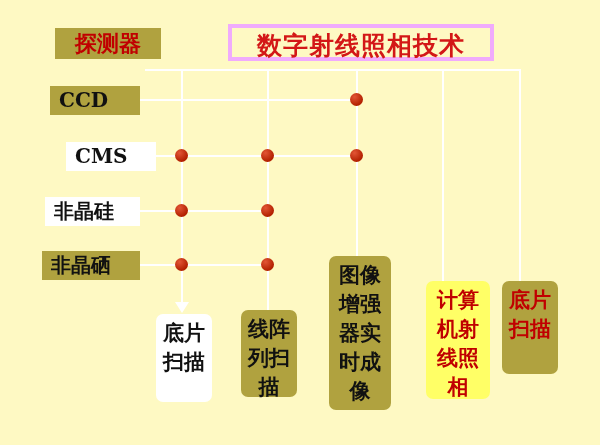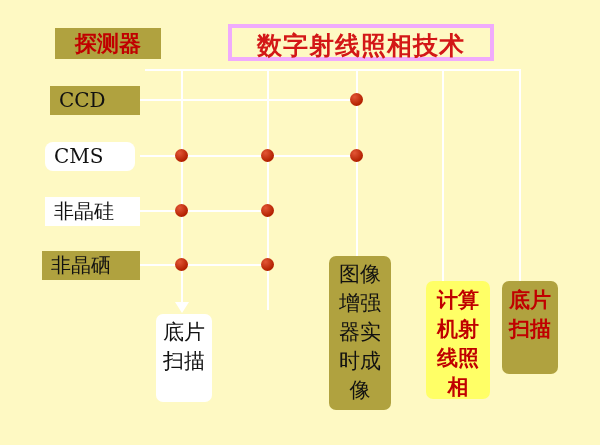--- a/index.html
+++ b/index.html
@@ -1,38 +1,38 @@
 <!DOCTYPE html>
 <html><head>
 <meta charset="utf-8">
 <style>
   html,body { margin:0; padding:0; }
   .slide {
     position:relative; width:600px; height:445px;
     background:#fef9c3; overflow:hidden;
     font-family:"DejaVu Serif","Liberation Serif",serif;
   }
-  .box { position:absolute; box-sizing:border-box; word-break:break-all; }
+  .box { position:absolute; box-sizing:border-box; word-break:break-all;font-weight:bold; }
   .olive  { background:#B0A23F; }
   .whitebg{ background:#FFFFFF; }
   .yellow { background:#FFFF66; }
   .black-text { color:#111111; }
   .red-text   { color:#C00000; font-weight:bold; }
   .title-box {
     left:228px; top:24px; width:266px; height:37px;
     border:4px solid #f0abfc; color:#D31717; font-weight:bold;
     font-size:25px; line-height:35px; text-align:center; letter-spacing:1px;
   }
   .detector-header {
     left:55px; top:28px; width:106px; height:31px;
     font-size:22px; line-height:31px; text-align:center;
   }
   .det { height:29px; font-size:20px; line-height:29px; padding-left:9px; }
   .det-ccd { left:50px; top:86px;  width:90px; }
-  .det-cms { left:45px; top:142px; width:90px;border-radius:8px; }
+  .det-cms { left:66px; top:142px; width:90px; }
   .det-si  { left:45px; top:197px; width:95px; }
   .det-se  { left:42px; top:251px; width:98px; }
   .tech { text-align:center; font-size:21px; line-height:29px; padding:4px 5px 0 5px;border-radius:7px; }
   .tech-flat  { left:156px; top:314px; width:56px; height:88px; }
   .tech-line  { left:241px; top:310px; width:56px; height:87px; }
   .tech-inten { left:329px; top:256px; width:62px; height:154px; }
   .tech-cr    { left:426px; top:281px; width:64px; height:118px; }
   .tech-film  { left:502px; top:281px; width:56px; height:93px; }
   .hline, .vline { position:absolute; background:#FFFFFF; }
   .hline { height:2px; }
@@ -85,17 +85,18 @@
   <div class="dot" style="left:261px; top:204px;"></div>
   <div class="dot" style="left:175px; top:258px;"></div>
   <div class="dot" style="left:261px; top:258px;"></div>
 
   <div class="box det det-ccd olive black-text">CCD</div>
   <div class="box det det-cms whitebg black-text">CMS</div>
   <div class="box det det-si whitebg black-text">非晶硅</div>
   <div class="box det det-se olive black-text">非晶硒</div>
 
   <div class="box tech tech-flat whitebg black-text">底片扫描</div>
+  <div class="box tech tech-line olive black-text">线阵列扫描</div>
   <div class="box tech tech-inten olive black-text">图像增强器实时成像</div>
   <div class="box tech tech-cr yellow red-text">计算机射线照相</div>
   <div class="box tech tech-film olive red-text">底片扫描</div>
 
 </div>
 
 </body></html>

